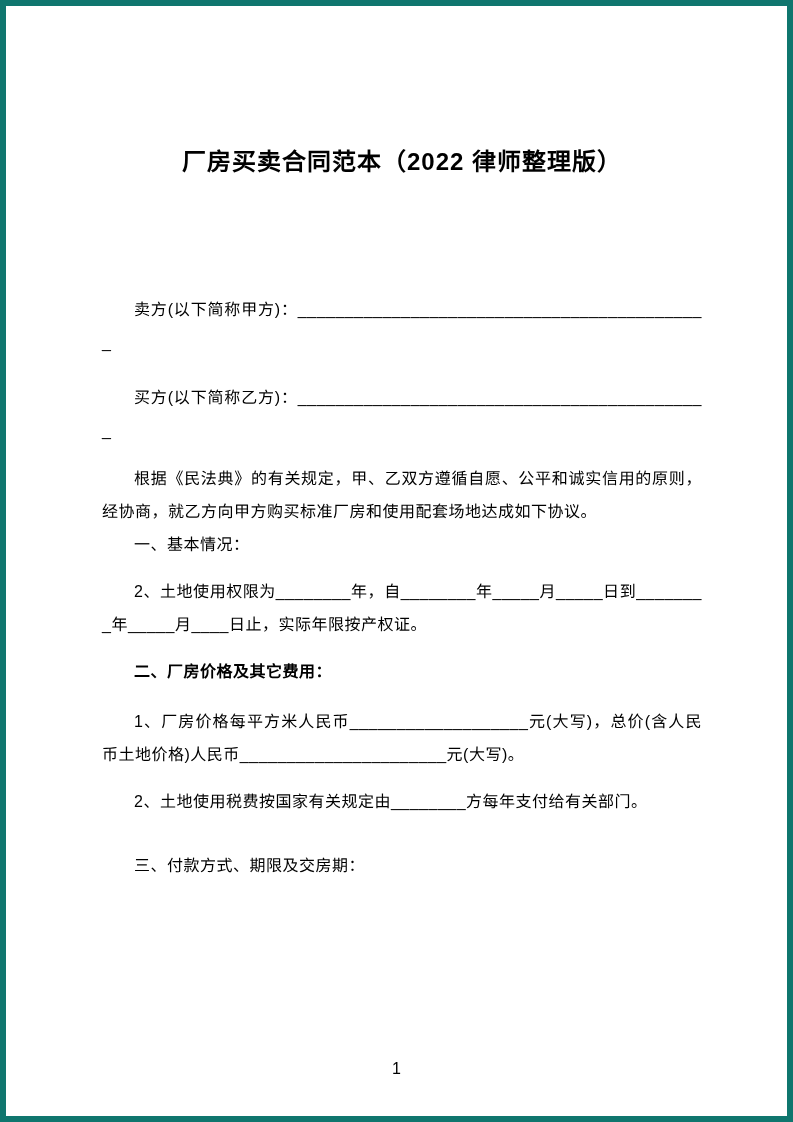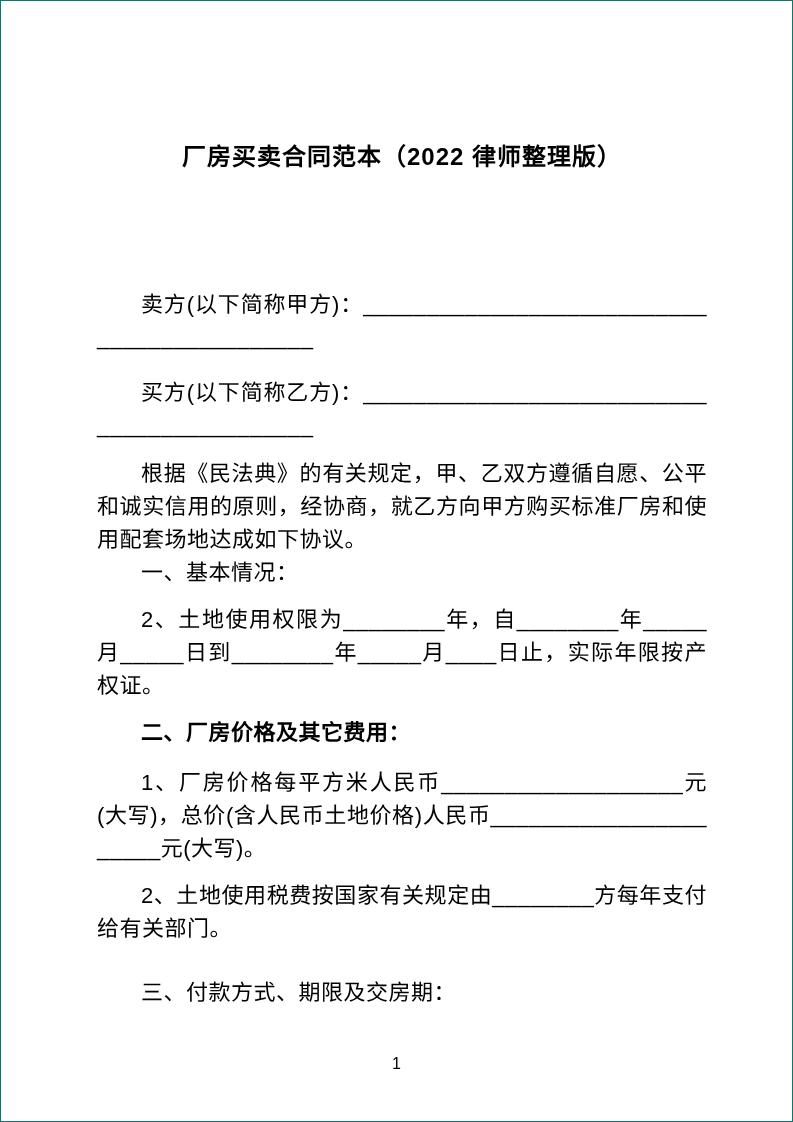--- a/index.html
+++ b/index.html
@@ -7,41 +7,41 @@
     padding: 0;
     background: #ffffff;
   }
   .page {
     position: relative;
     width: 793px;
     height: 1122px;
     margin: 0 auto;
     background: #ffffff;
     box-sizing: border-box;
-    border: 1px solid #0f766e;
+    border: 6px solid #0f766e;
     overflow: hidden;
     font-family: "Liberation Sans", sans-serif;
     color: #000000;
   }
   .content {
     padding-left: 96px;
     padding-right: 85px;
   }
   .doc-title {
     margin: 139px 0 0 0;
     font-size: 24px;
     font-weight: bold;
     line-height: 33px;
     text-align: center;
     letter-spacing: 1px;
     white-space: nowrap;
   }
   .para {
     margin: 0;
-    font-size: 22px;
+    font-size: 16px;
     line-height: 33px;
     text-align: justify;
     text-indent: 2em;
     word-break: break-all;
     letter-spacing: 0.5px;
   }
   .p-seller   { margin-top: 115px; }
   .p-buyer    { margin-top: 22px; }
   .p-preamble { margin-top: 15px; }
   .p-h1       { }

